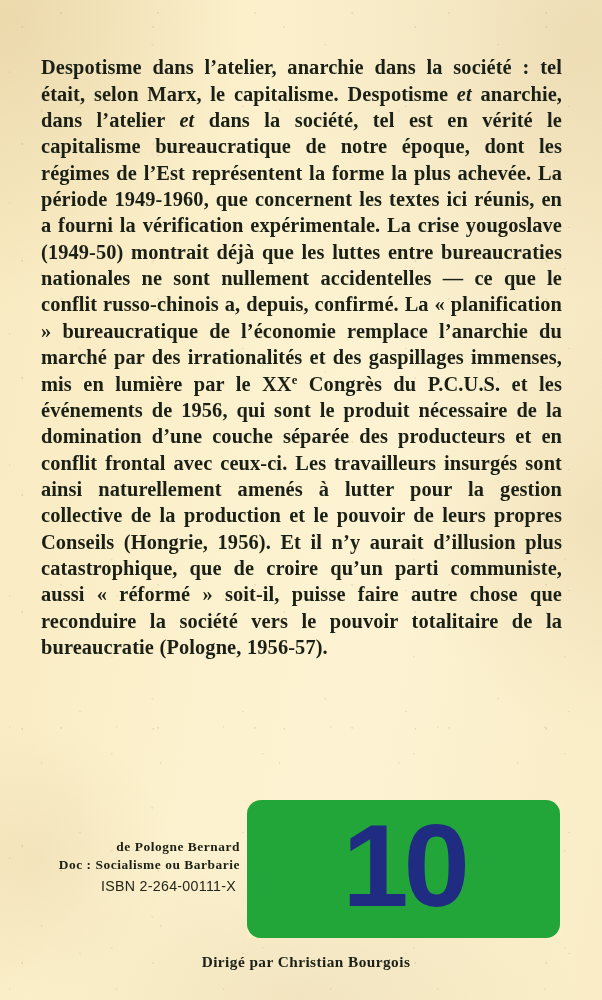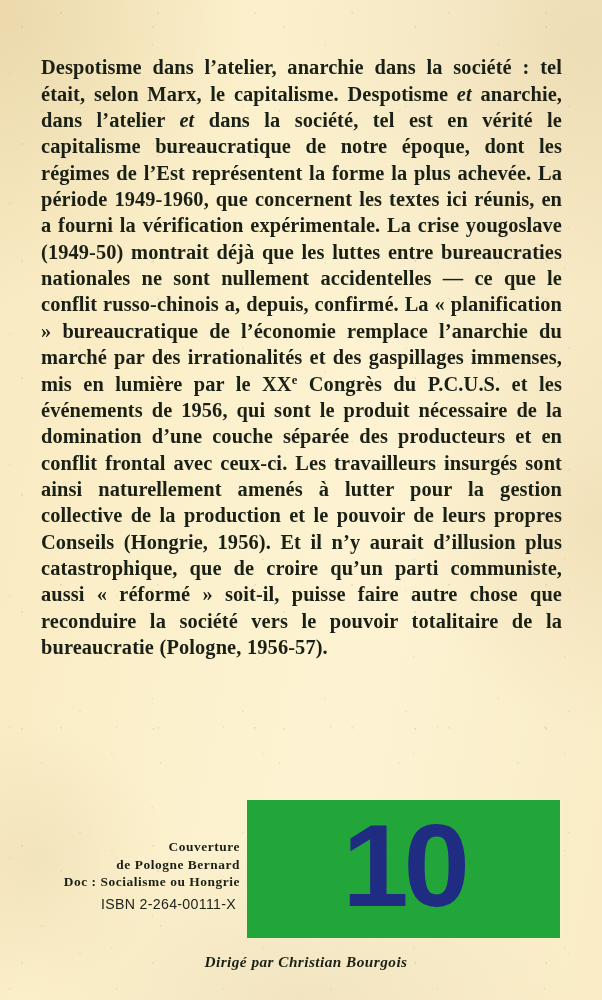--- a/index.html
+++ b/index.html
@@ -106,20 +106,21 @@
     display: flex;
     background: #fbefc8;
   }
   .logo .half {
     flex: 1 1 0;
     background: #22a63a;
     display: flex;
     align-items: center;
     justify-content: center;
     overflow: hidden;
+    border-radius: 14px;
   }
   .logo .divider {
     width: 3px;
     flex: 0 0 3px;
     background: #fbefc8;
   }
   .logo .num {
     font-family: "Liberation Sans", "DejaVu Sans", sans-serif;
     font-weight: bold;
     font-size: 116px;
@@ -138,36 +139,34 @@
     top: 953px;
     width: 602px;
     text-align: center;
     padding-left: 10px;
     box-sizing: border-box;
     font-family: "Liberation Serif", "DejaVu Serif", serif;
     font-weight: bold;
     font-size: 15.3px;
     letter-spacing: 0.45px;
     color: #1b2016;
-    font-style: italic;
   }
 </style>
 </head>
 <body>
 
 <div class="cover">
 
   <div class="grain"></div>
 
   <p class="blurb" id="blurb"><span>Despotisme dans l’atelier, anarchie dans la société : tel était, selon Marx, le capitalisme. Despotisme </span><em>et</em><span> anarchie, dans l’atelier </span><em>et</em><span> dans la société, tel est en vérité le capitalisme bureaucratique de notre époque, dont les régimes de l’Est représentent la forme la plus achevée. La période 1949-1960, que concernent les textes ici réunis, en a fourni la vérification expérimentale. La crise yougoslave (1949-50) montrait déjà que les luttes entre bureaucraties nationales ne sont nullement accidentelles — ce que le conflit russo-chinois a, depuis, confirmé. La « planification » bureaucratique de l’économie remplace l’anarchie du marché par des irrationalités et des gaspillages immenses, mis en lumière par le XX</span><sup>e</sup><span> Congrès du P.C.U.S. et les événements de 1956, qui sont le produit nécessaire de la domination d’une couche séparée des producteurs et en conflit frontal avec ceux-ci. Les travailleurs insurgés sont ainsi naturellement amenés à lutter pour la gestion collective de la production et le pouvoir de leurs propres Conseils (Hongrie, 1956). Et il n’y aurait d’illusion plus catastrophique, que de croire qu’un parti communiste, aussi « réformé » soit-il, puisse faire autre chose que reconduire la société vers le pouvoir totalitaire de la bureaucratie (Pologne, 1956-57).</span></p>
 
   <div class="credits">
-    <div class="line">Couverture</div>
     <div class="line">de Pologne Bernard</div>
-    <div class="line">Doc : Socialisme ou Hongrie</div>
+    <div class="line">Doc : Socialisme ou Barbarie</div>
     <div class="isbn">ISBN 2-264-00111-X</div>
   </div>
 
   <div class="logo">
     <div class="half">
       <span class="num">10</span>
     </div>
     <div class="divider"></div>
   </div>
 

